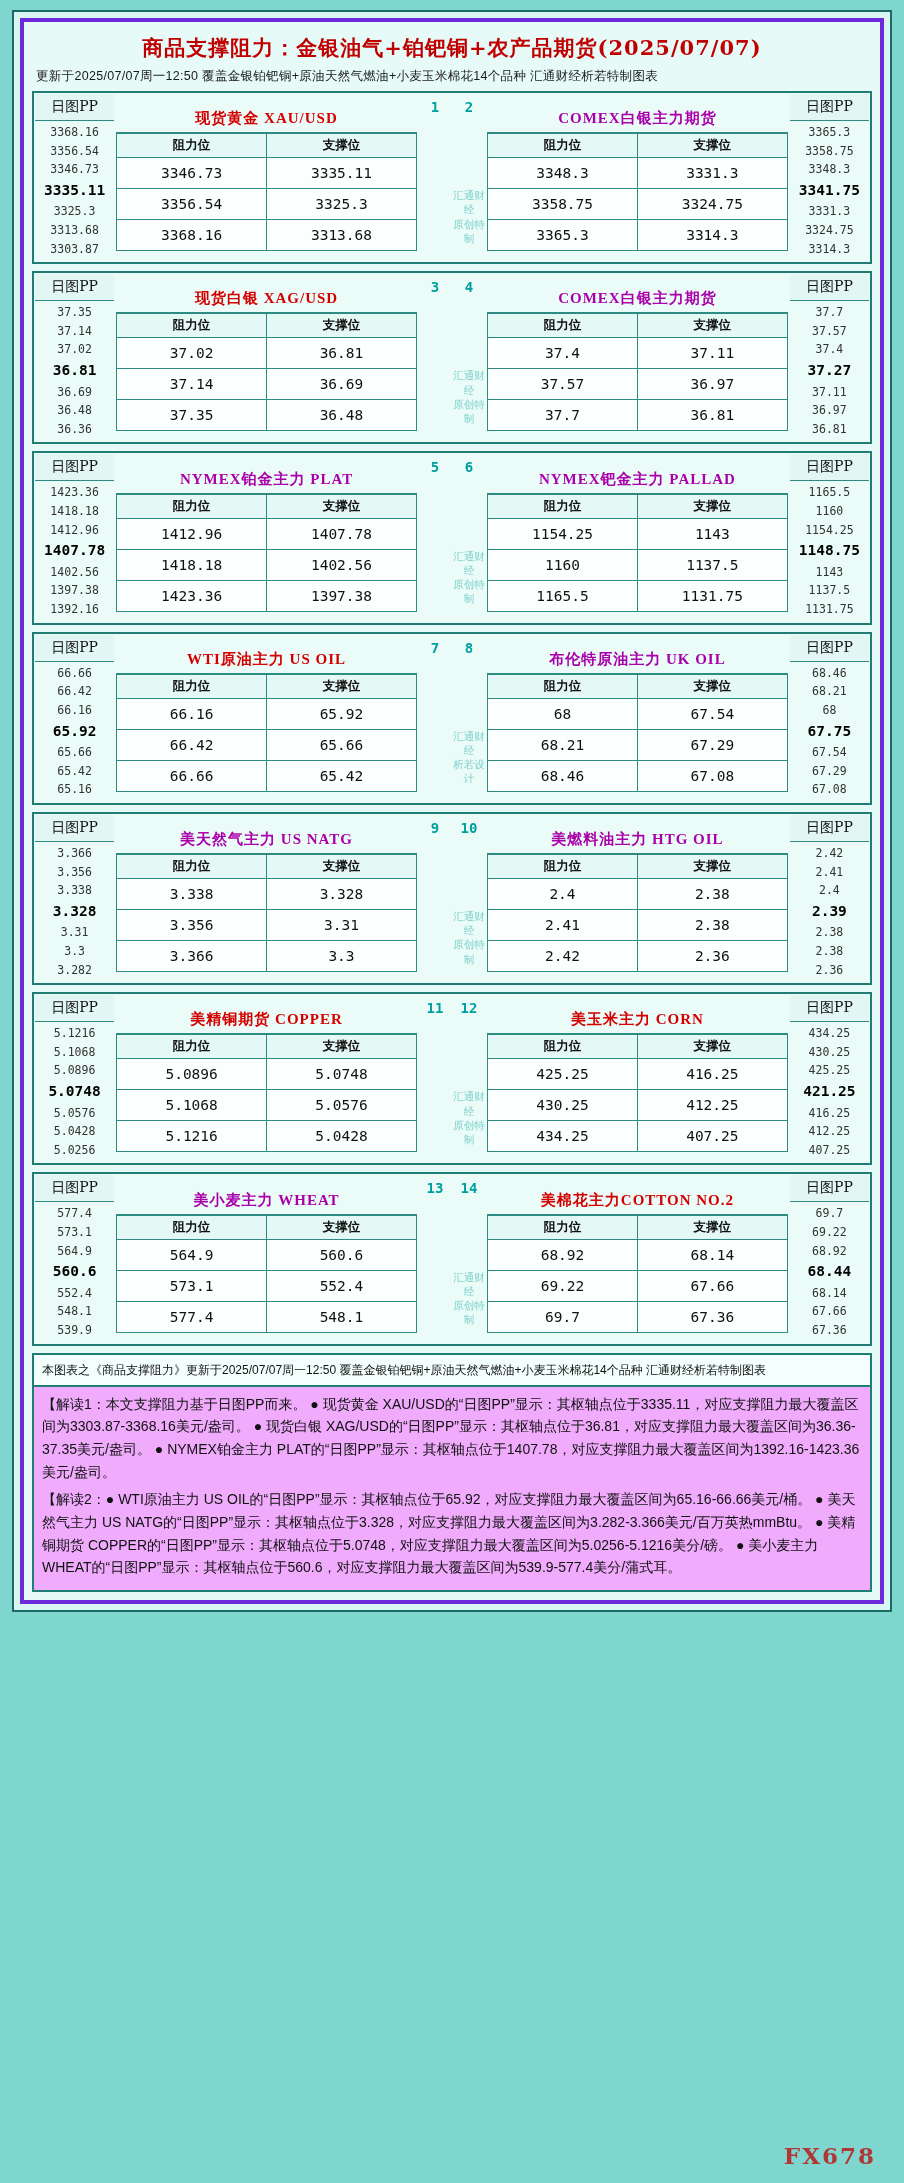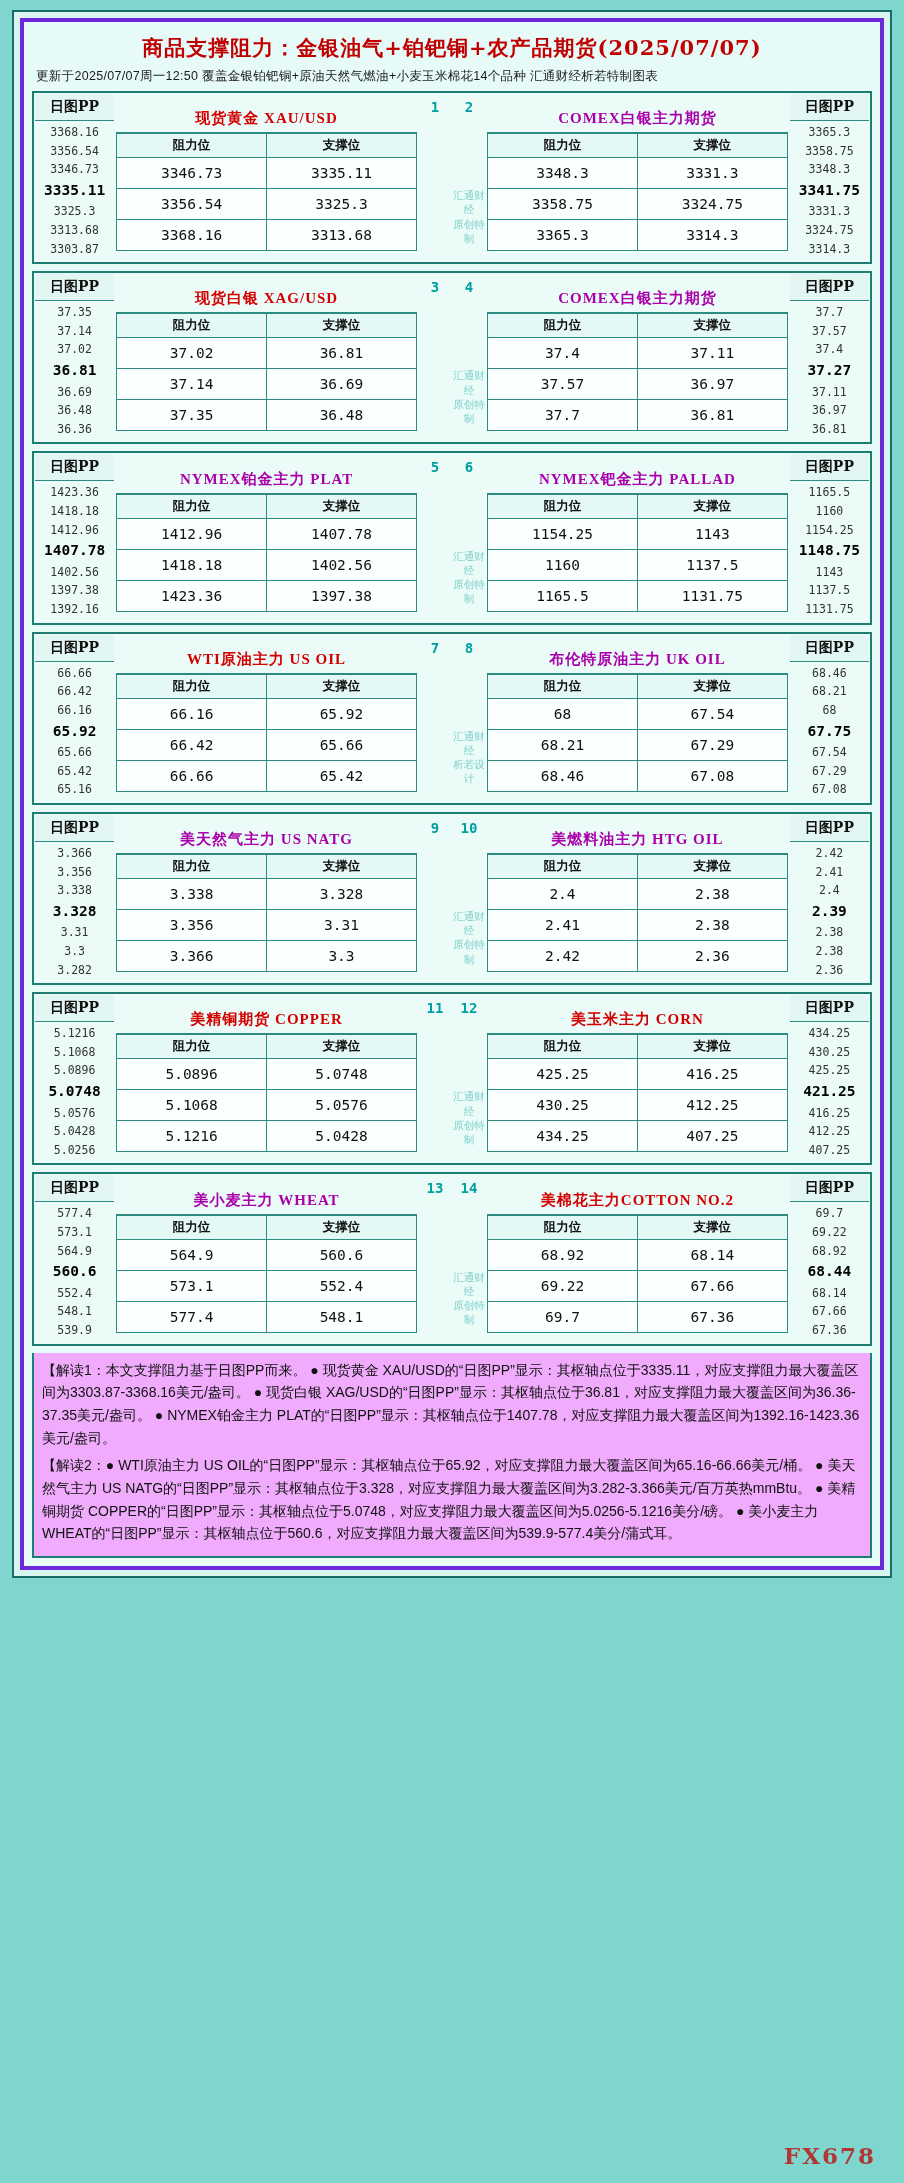--- a/index.html
+++ b/index.html
@@ -48,21 +48,21 @@
     border-collapse: collapse;
     table-layout: fixed;
     border: 2px solid #1f7d74;
     background: #eafbf8;
   }
   .col-pp { width: 82px; }
   .col-mid { width: 302px; }
   .col-num { width: 34px; }
   .pp-head {
     text-align: center;
-    font-weight: bold;
+    font-weight: normal;
     font-size: 14px;
     color: #111;
     font-family: "DejaVu Serif", serif;
     padding: 4px 0;
     background: #e2f7f3;
     border-bottom: 1px solid #2e8b82;
   }
   .pp-list {
     text-align: center;
     font-size: 11.5px;
@@ -728,20 +728,21 @@
                       <div class="">67.66</div>
                       <div class="">67.36</div>
                     </div>
                   </td>
                 </tr>
               </tbody>
             </table>
           </div>
         </div>
 
+      <div class="footer-note">本图表之《商品支撑阻力》更新于2025/07/07周一12:50  覆盖金银铂钯铜+原油天然气燃油+小麦玉米棉花14个品种  汇通财经析若特制图表</div>
       <div class="legend">
         <p>【解读1：本文支撑阻力基于日图PP而来。 ● 现货黄金 XAU/USD的“日图PP”显示：其枢轴点位于3335.11，对应支撑阻力最大覆盖区间为3303.87-3368.16美元/盎司。 ● 现货白银 XAG/USD的“日图PP”显示：其枢轴点位于36.81，对应支撑阻力最大覆盖区间为36.36-37.35美元/盎司。 ● NYMEX铂金主力 PLAT的“日图PP”显示：其枢轴点位于1407.78，对应支撑阻力最大覆盖区间为1392.16-1423.36美元/盎司。</p>
         <p>【解读2：● WTI原油主力 US OIL的“日图PP”显示：其枢轴点位于65.92，对应支撑阻力最大覆盖区间为65.16-66.66美元/桶。 ● 美天然气主力 US NATG的“日图PP”显示：其枢轴点位于3.328，对应支撑阻力最大覆盖区间为3.282-3.366美元/百万英热mmBtu。 ● 美精铜期货 COPPER的“日图PP”显示：其枢轴点位于5.0748，对应支撑阻力最大覆盖区间为5.0256-5.1216美分/磅。 ● 美小麦主力 WHEAT的“日图PP”显示：其枢轴点位于560.6，对应支撑阻力最大覆盖区间为539.9-577.4美分/蒲式耳。</p>
       </div>
     </div>
   </div>
   <div class="wm-corner">FX678</div>
 </div>
 
 </body></html>

